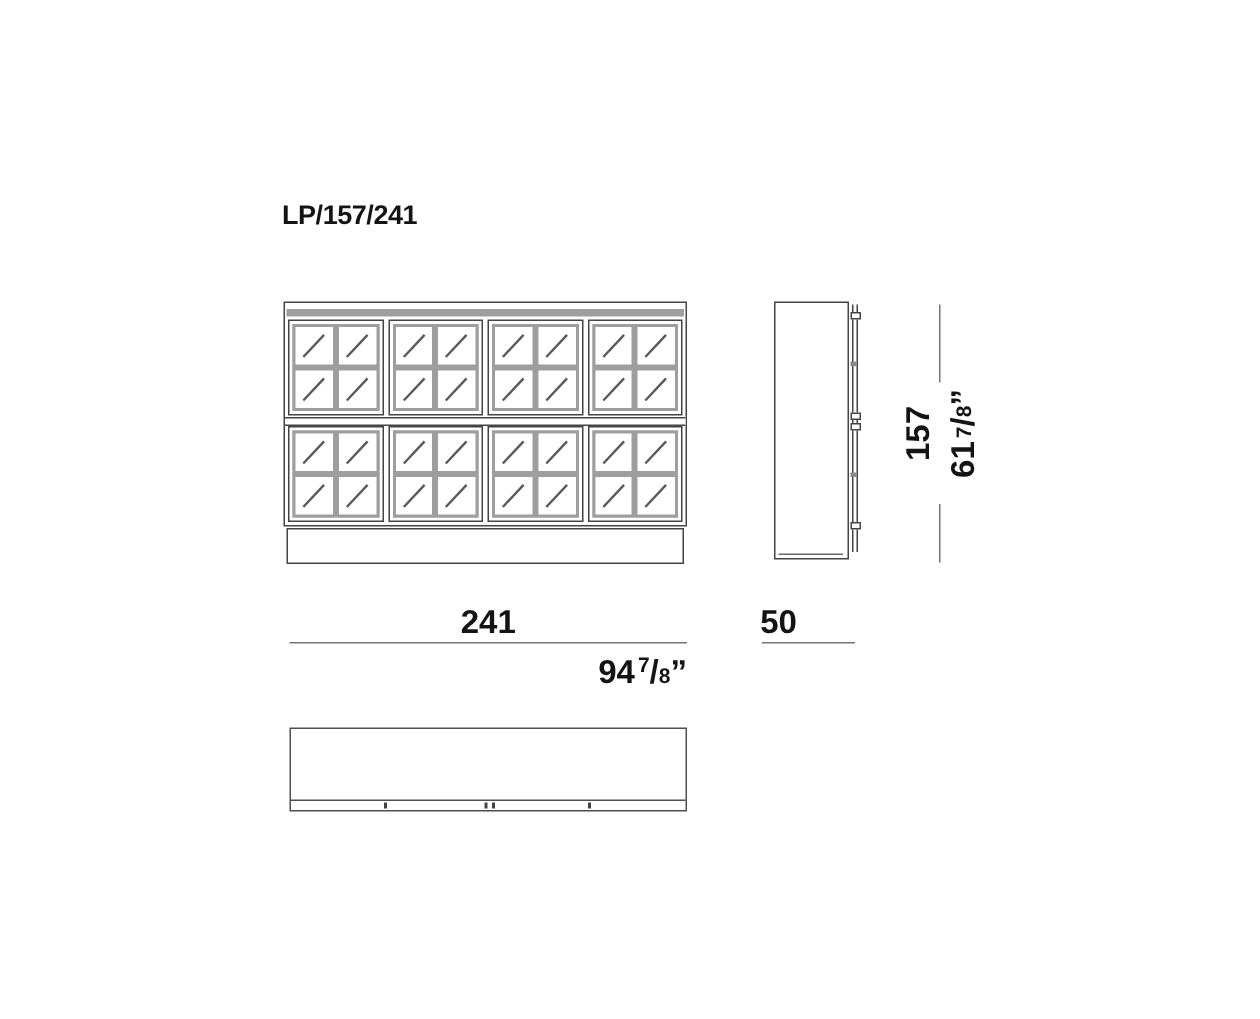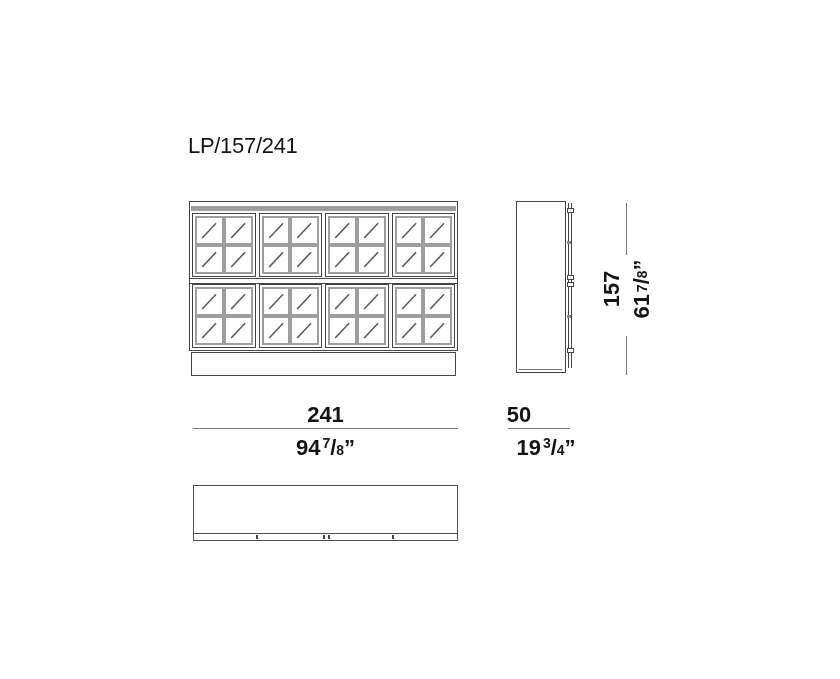--- a/index.html
+++ b/index.html
@@ -3,21 +3,21 @@
 <meta charset="utf-8">
 <style>
   html,body{margin:0;padding:0;background:#ffffff;}
   .canvas{
     position:relative;width:840px;height:679px;background:#ffffff;overflow:hidden;
     font-family:"Liberation Sans","DejaVu Sans",sans-serif;color:#141414;
   }
   
   .model-code{
     position:absolute;left:188px;top:133px;margin:0;
-    font-size:22px;font-weight:normal;letter-spacing:-0.3px;color:#141414;
+    font-size:18px;font-weight:bold;letter-spacing:-0.3px;color:#141414;
   }
   
   .front-view{position:absolute;left:189px;top:201px;width:269px;height:176px;}
   .fv-body{
     position:absolute;left:0;top:0;width:269px;height:150px;
     border:1px solid #444444;box-sizing:border-box;background:#ffffff;
   }
   .fv-toprail{position:absolute;left:1px;right:1px;top:4px;height:5px;background:#9e9e9e;}
   .fv-row{position:absolute;left:2px;right:2px;height:64px;display:flex;gap:3px;}
   .fv-row.upper{top:11px;}
@@ -291,25 +291,24 @@
     <div class="sv-hinge" style="top:7px"></div>
     <div class="sv-tick" style="top:40px"></div>
     <div class="sv-hinge" style="top:74px"></div>
     <div class="sv-hinge" style="top:81px"></div>
     <div class="sv-tick" style="top:114px"></div>
     <div class="sv-hinge" style="top:147px"></div>
   </div>
 
   <div class="dim-line-h" style="left:193px;top:428px;width:265px;"></div>
   <div class="dim-label" style="left:193px;top:403px;width:265px;text-align:center;">241</div>
-  <div class="dim-label frac" style="left:193px;top:431px;width:265px;"><span>94</span><sup>7</sup><span class="slash">/</span><sub>8</sub><span class="unit">”</span></div>
+  <div class="dim-label frac" style="left:193px;top:431px;width:265px;text-align:right;"><span>94</span><sup>7</sup><span class="slash">/</span><sub>8</sub><span class="unit">”</span></div>
 
   <div class="dim-line-h" style="left:508px;top:428px;width:62px;"></div>
   <div class="dim-label" style="left:488px;top:403px;width:62px;">50</div>
-  <div class="dim-label frac" style="left:503px;top:431px;width:86px;"><span>19</span><sup>3</sup><span class="slash">/</span><sub>4</sub><span class="unit">”</span></div>
 
   <div class="dim-line-v" style="left:626px;top:203px;height:52px;"></div>
   <div class="dim-line-v" style="left:626px;top:336px;height:39px;"></div>
   <div class="dim-label rotated" style="left:592px;top:277px;width:40px;height:24px;">157</div>
   <div class="dim-label rotated frac" style="left:612px;top:277px;width:60px;height:24px;">
       <span>61</span>
       <sup>7</sup>
       <span class="slash">/</span>
       <sub>8</sub>
       <span class="unit">”</span>

